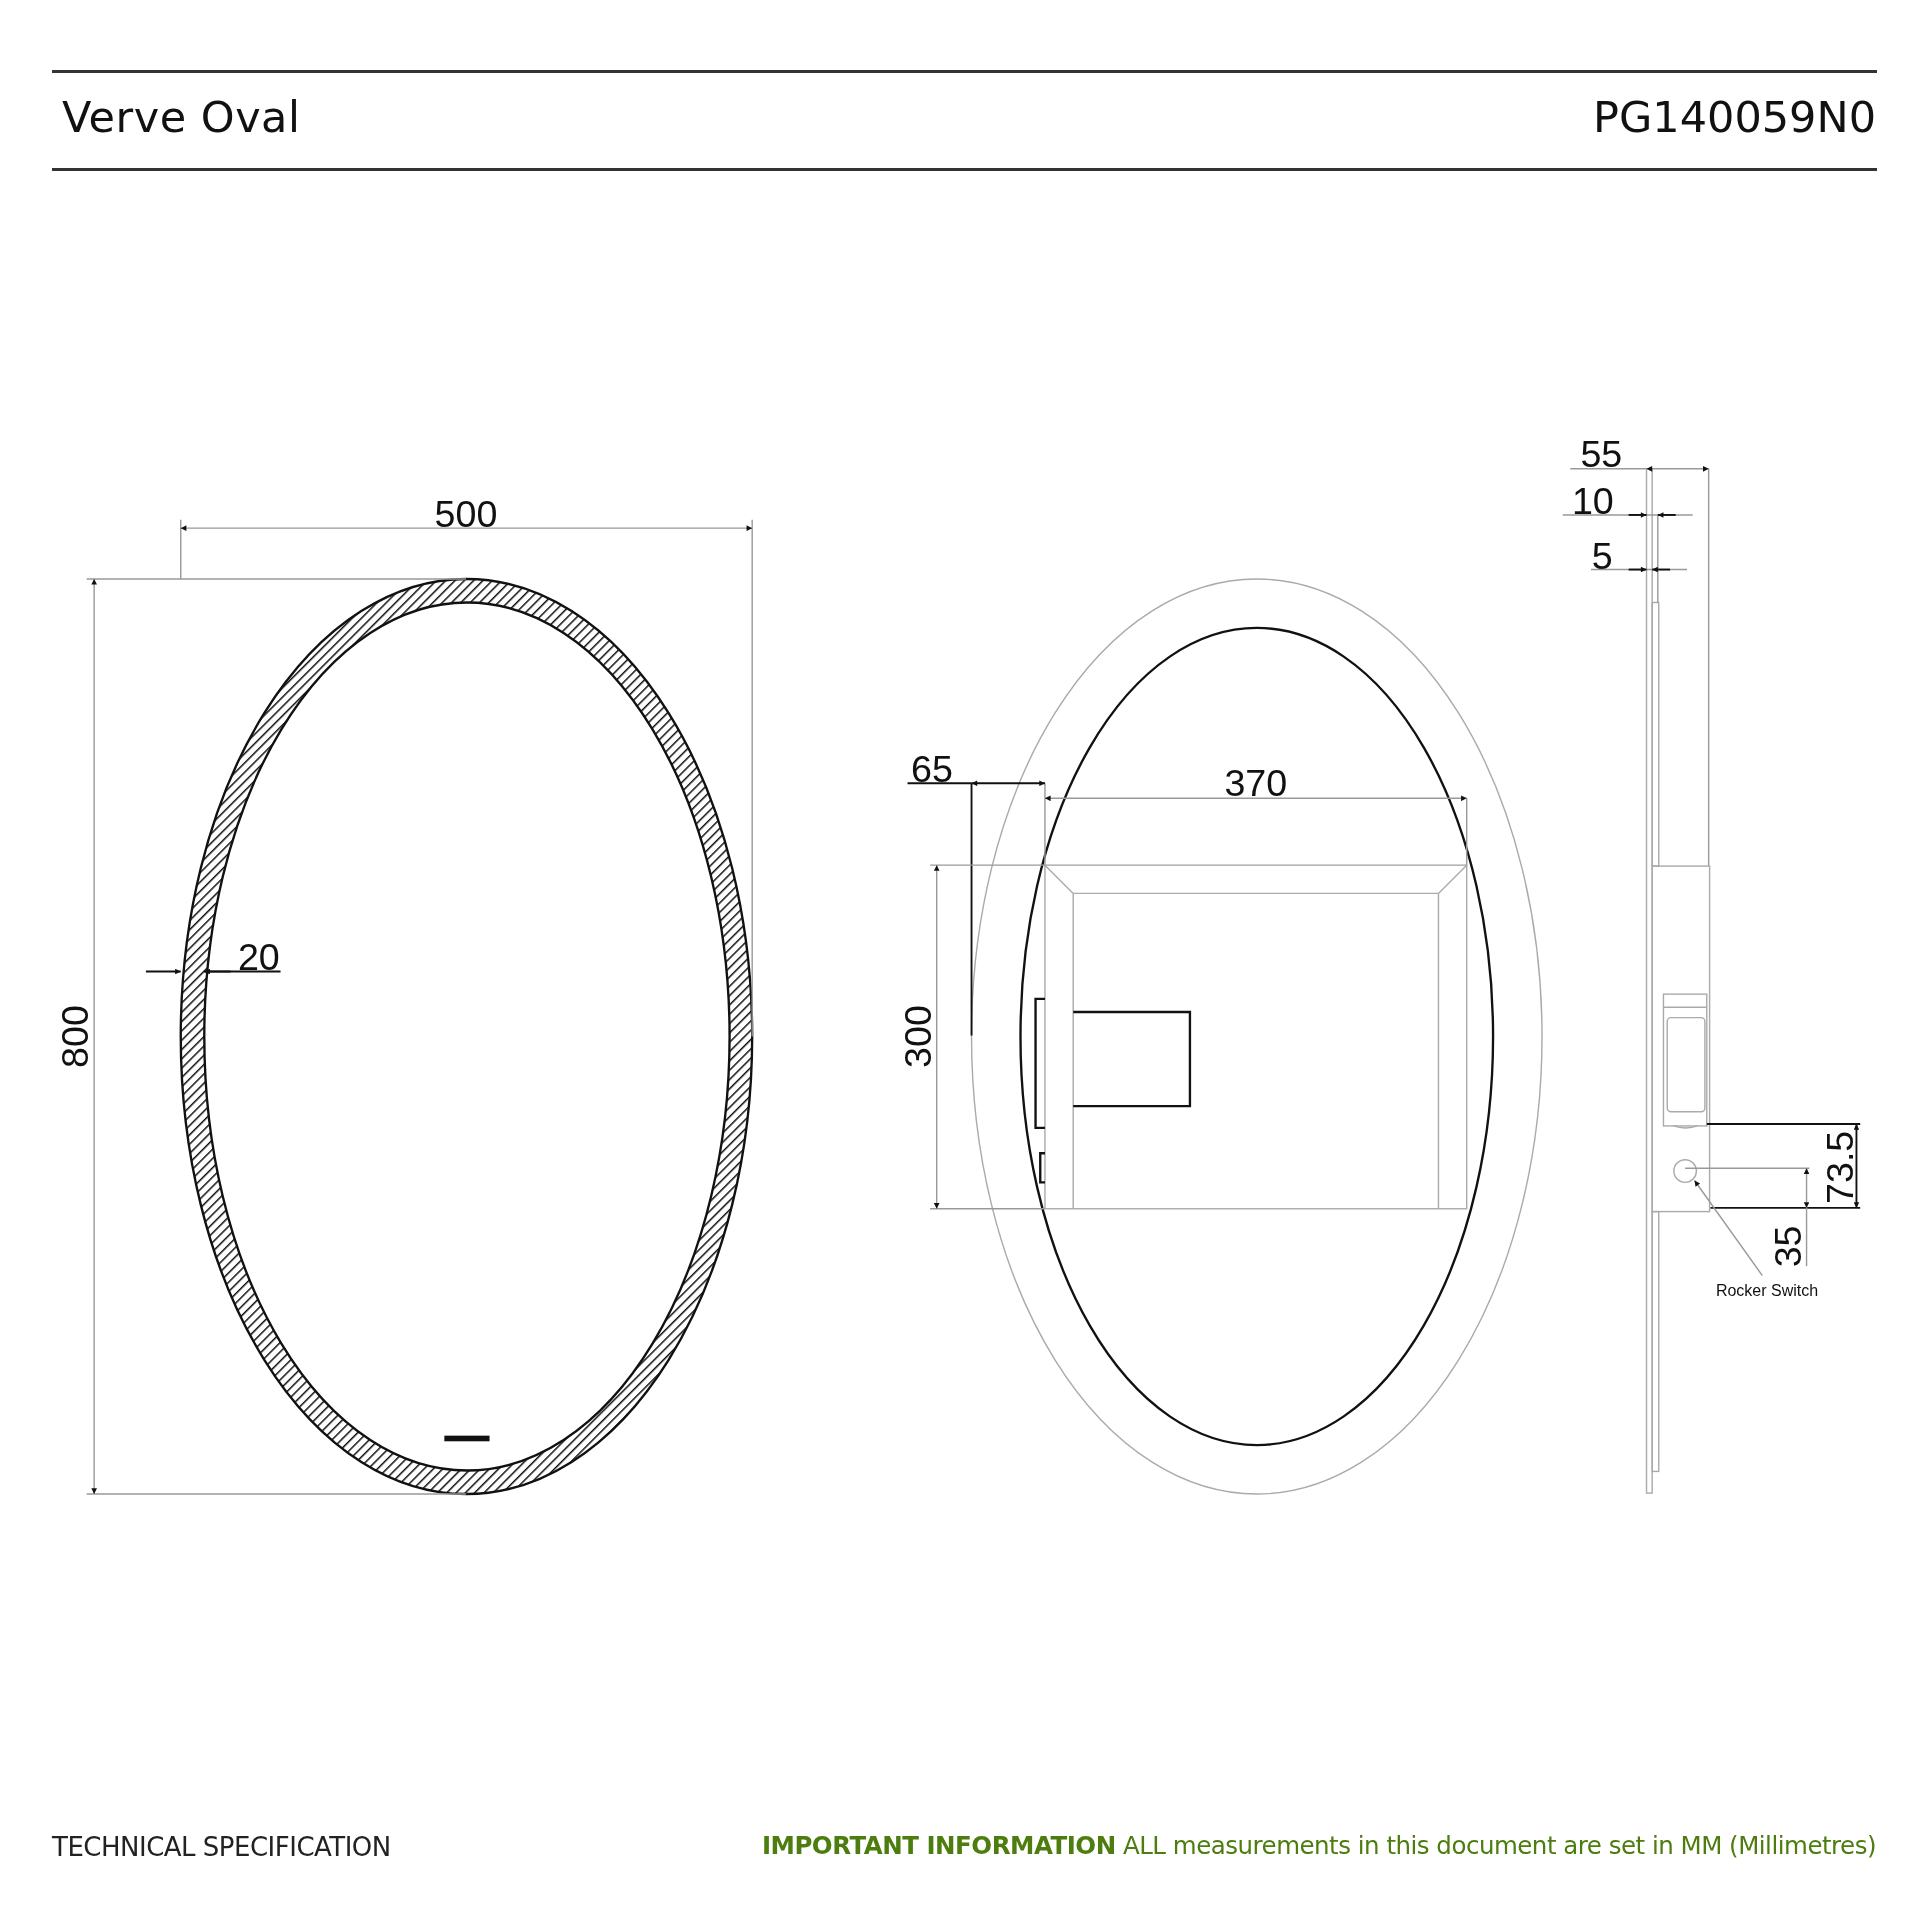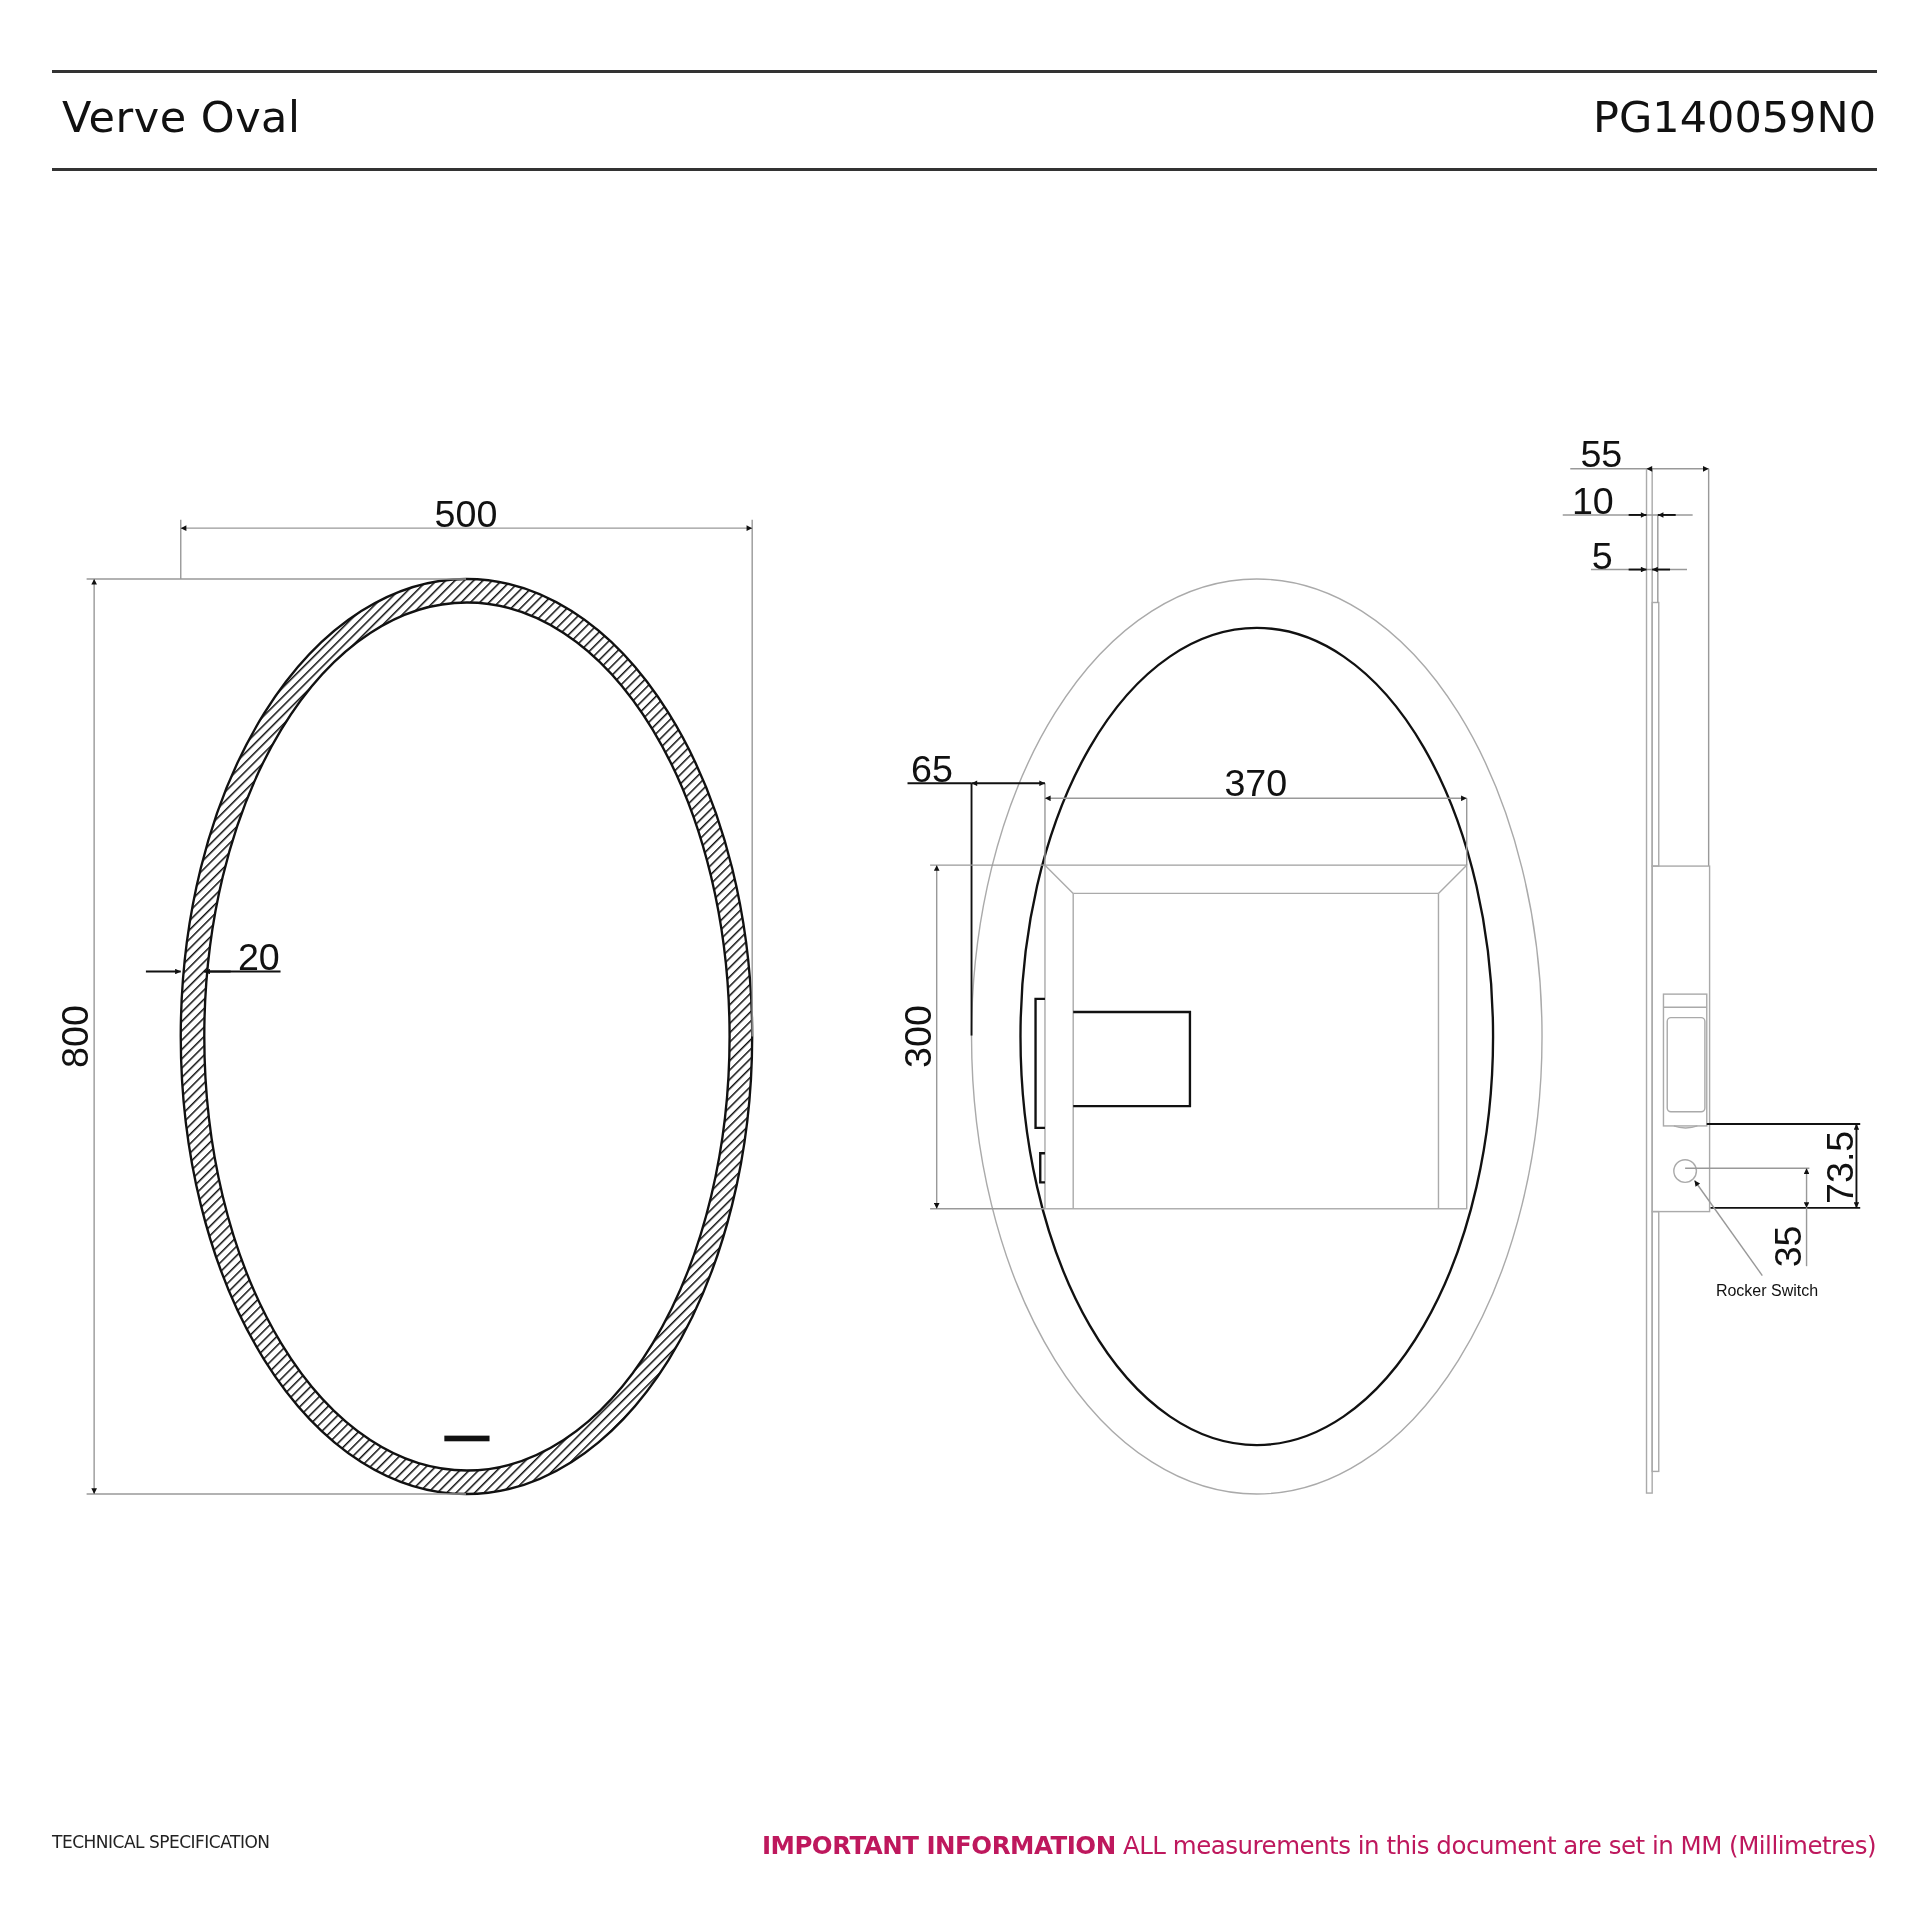--- a/index.html
+++ b/index.html
@@ -1,21 +1,21 @@
 <!DOCTYPE html>
 <html style="font-size:15px"><head>
 <meta charset="utf-8">
 <style>
   html, body { margin:0; padding:0; background:#ffffff; }
   body { width:1928px; height:1928px; position:relative; overflow:hidden; font-family:"DejaVu Sans", sans-serif; color:#111; }
   .rule { position:absolute; left:52px; width:1825px; height:2.8px; background:#333; }
   .hdr-title { position:absolute; left:62px; top:92px; font-size:43px; font-family:"DejaVu Sans", sans-serif; font-weight:400; color:#111; white-space:nowrap; letter-spacing:0.5px; }
   .hdr-code { position:absolute; right:52px; top:92px; font-size:43px; font-family:"DejaVu Sans", sans-serif; color:#111; white-space:nowrap; }
-  .footer-left { position:absolute; left:52px; top:1832px; font-size:17px; font-family:"DejaVu Sans", sans-serif; color:#222; white-space:nowrap; letter-spacing:-0.5px; }
-  .footer-right { position:absolute; right:52px; top:1831px; font-size:24.5px; font-family:"DejaVu Sans", sans-serif; color:#be185d; white-space:nowrap; letter-spacing:-0.5px; }
+  .footer-left { position:absolute; left:52px; top:1832px; font-size:26px; font-family:"DejaVu Sans", sans-serif; color:#222; white-space:nowrap; letter-spacing:-0.5px; }
+  .footer-right { position:absolute; right:52px; top:1831px; font-size:24.5px; font-family:"DejaVu Sans", sans-serif; color:#4d7c0f; white-space:nowrap; letter-spacing:-0.5px; }
   .footer-right b { font-weight:700; }
   svg { position:absolute; left:0; top:0; }
   .dim { font-family:"Liberation Sans", sans-serif; font-size:40px; fill:#111; }
   .note { font-family:"Liberation Sans", sans-serif; font-size:17px; fill:#111; }
   .thin { stroke:#aaa; stroke-width:1.5; fill:none; }
   .dark { stroke:#111; stroke-width:2.5; fill:none; }
   .dimline { stroke:#999; stroke-width:1.5; fill:none; }
   .dimdark { stroke:#111; stroke-width:2; fill:none; }
 </style>
 </head>

